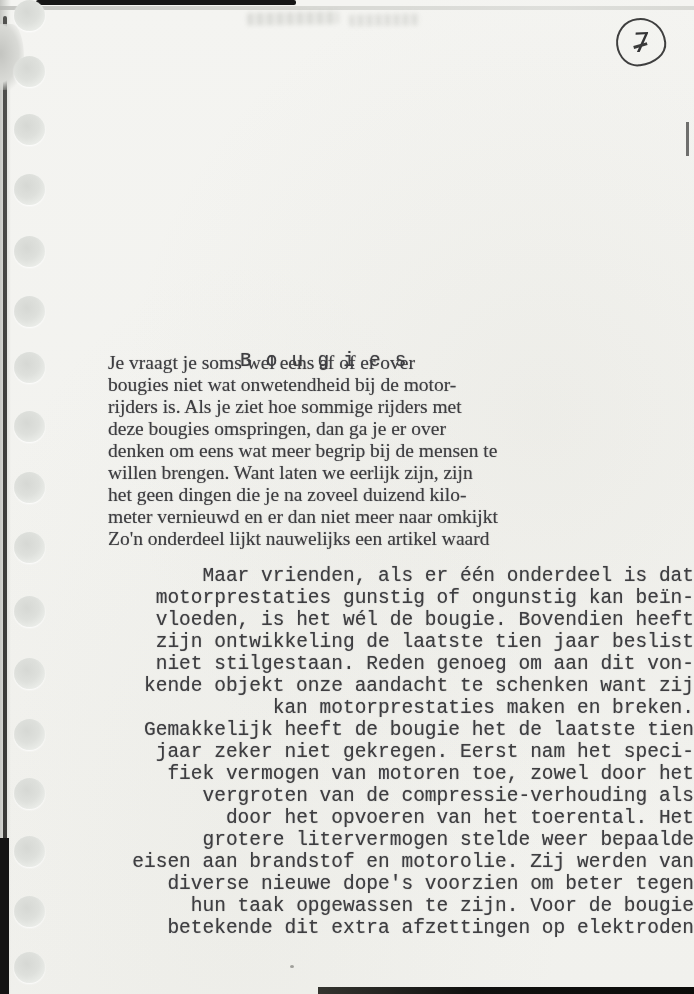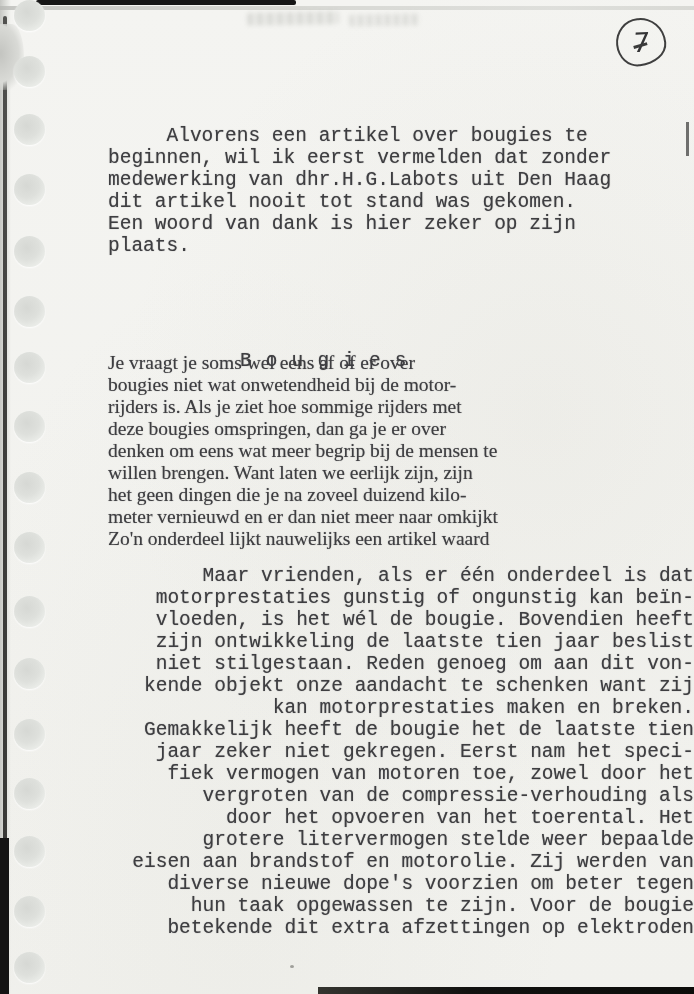--- a/index.html
+++ b/index.html
@@ -89,26 +89,20 @@
 
 <div class="smudge smudge-a"></div>
 <div class="smudge smudge-b"></div>
 
 <div class="page-circle">
   <span class="page-num">7</span>
   <span class="page-cross"></span>
 </div>
 
 <div class="typewriter" style="left:108px;top:81px;width:586px;">
-  <p>     Alvorens een artikel over bougies te
-beginnen, wil ik eerst vermelden dat zonder
-medewerking van dhr.H.G.Labots uit Den Haag
-dit artikel nooit tot stand was gekomen.
-Een woord van dank is hier zeker op zijn
-plaats.</p>
 </div>
 
 <div class="typewriter heading" style="left:240px;top:318px;margin-top:32px;">B o u g i e s</div>
 
 <div class="typewriter" style="left:108px;top:352px;width:586px;font-family:Liberation Serif, serif;">Je vraagt je soms wel eens af of er over
 bougies niet wat onwetendheid bij de motor-
 rijders is. Als je ziet hoe sommige rijders met
 deze bougies omspringen, dan ga je er over
 denken om eens wat meer begrip bij de mensen te
 willen brengen. Want laten we eerlijk zijn, zijn

